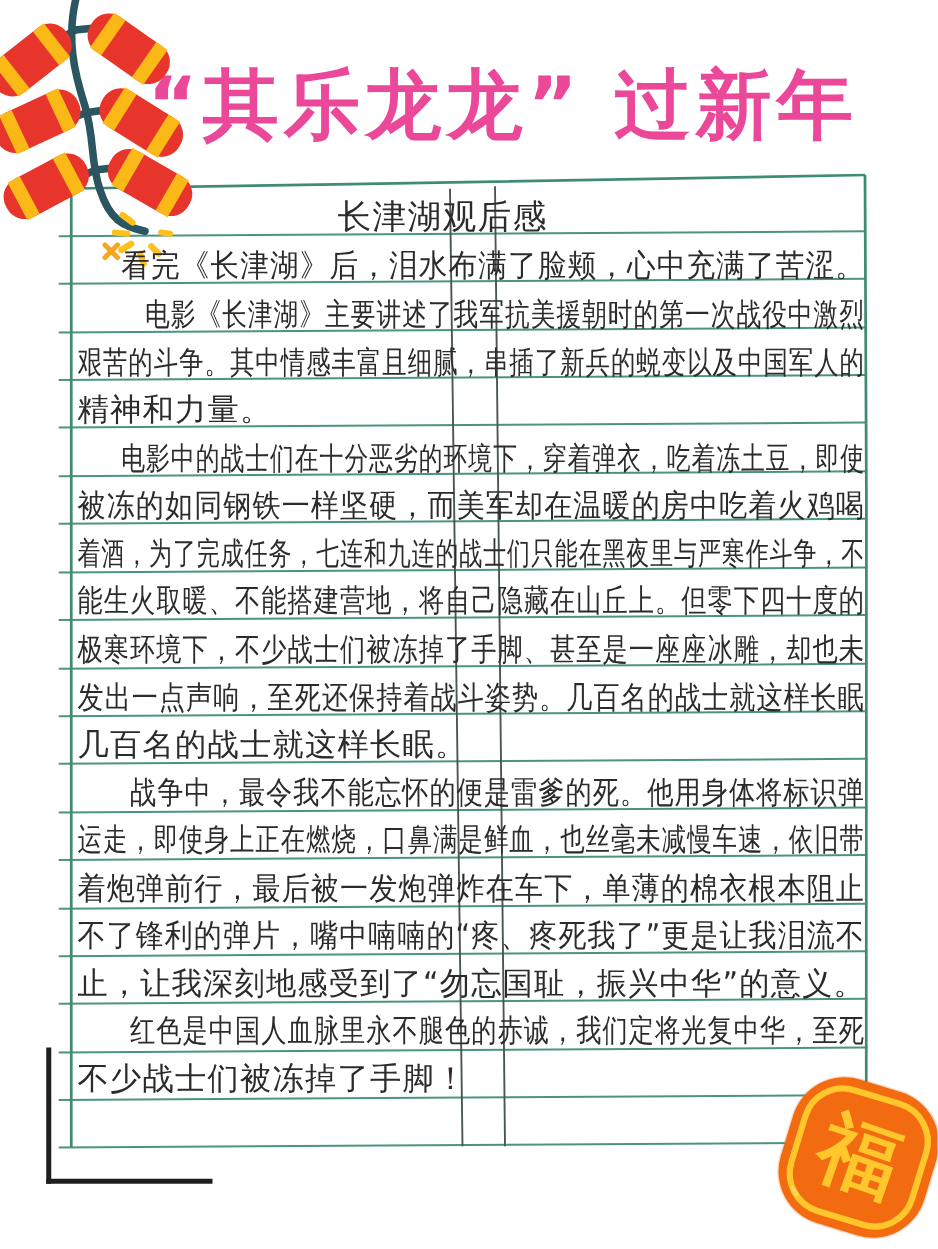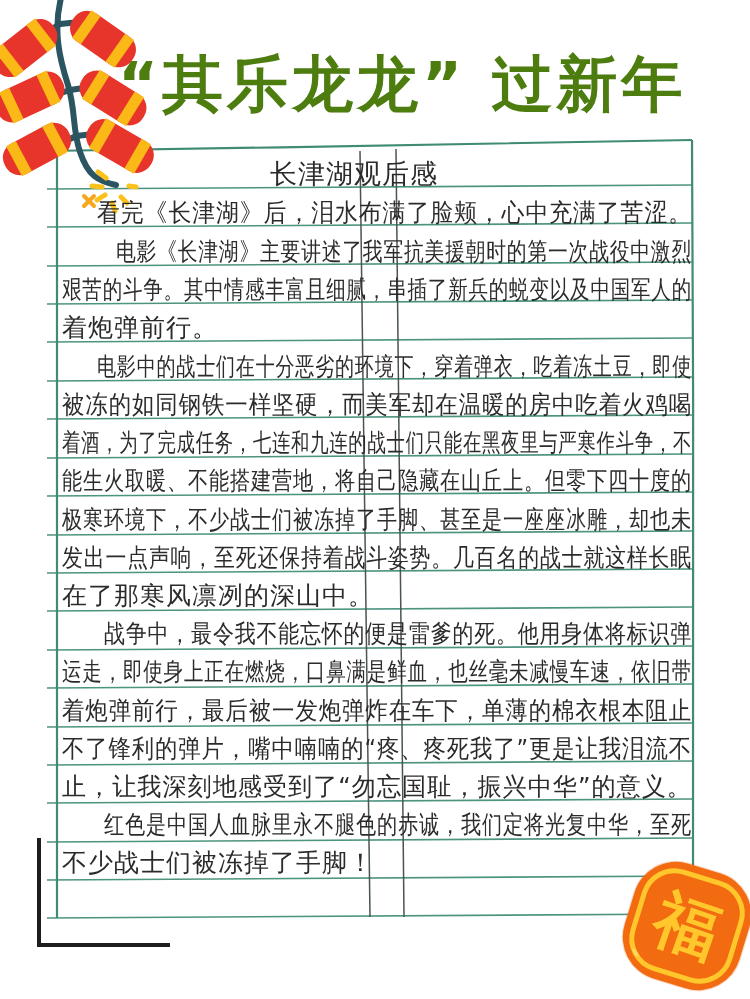--- a/index.html
+++ b/index.html
@@ -4,21 +4,21 @@
 <style>
   html,body{margin:0;padding:0;}
   body{
     width:750px;height:999px;position:relative;overflow:hidden;
     background:#ffffff;
     font-family:"DejaVu Sans","Liberation Sans",sans-serif;
   }
   
   .banner-title{
     position:absolute;left:118px;top:44px;width:592px;
-    font-size:61px;font-weight:900;color:#4d7c0f;
+    font-size:61px;font-weight:900;color:#ec4899;
     letter-spacing:4px;white-space:nowrap;transform-origin:left center;
   }
   
   .layer{position:absolute;left:0;top:0;}
   
   .row{
     position:absolute;white-space:nowrap;overflow:visible;
     font-size:25px;line-height:34px;color:#2b2b2b;
     transform-origin:left center;letter-spacing:1px;
   }
@@ -147,28 +147,28 @@
     <path d="M84,196 L94,206"></path>
     <path d="M94,196 L84,206"></path>
   </g>
 </svg>
 
 <div class="row essay-title-row">长津湖观后感</div>
 
 <div class="row fit ind-a r0" style="transform: scaleX(0.915385);">看完《长津湖》后，泪水布满了脸颊，心中充满了苦涩。</div>
 <div class="row fit ind-b r1" style="transform: scaleX(0.791209);">电影《长津湖》主要讲述了我军抗美援朝时的第一次战役中激烈</div>
 <div class="row fit from-left r2" style="transform: scaleX(0.781638);">艰苦的斗争。其中情感丰富且细腻，串插了新兵的蜕变以及中国军人的</div>
-<div class="row fit from-left r3">着炮弹前行。</div>
+<div class="row fit from-left r3">精神和力量。</div>
 <div class="row fit ind-a r4" style="transform: scaleX(0.762821);">电影中的战士们在十分恶劣的环境下，穿着弹衣，吃着冻土豆，即使</div>
 <div class="row fit from-left r5" style="transform: scaleX(0.897436);">被冻的如同钢铁一样坚硬，而美军却在温暖的房中吃着火鸡喝</div>
 <div class="row fit from-left r6" style="transform: scaleX(0.734266);">着酒，为了完成任务，七连和九连的战士们只能在黑夜里与严寒作斗争，不</div>
 <div class="row fit from-left r7" style="transform: scaleX(0.807692);">能生火取暖、不能搭建营地，将自己隐藏在山丘上。但零下四十度的</div>
 <div class="row fit from-left r8" style="transform: scaleX(0.807692);">极寒环境下，不少战士们被冻掉了手脚、甚至是一座座冰雕，却也未</div>
 <div class="row fit from-left r9" style="transform: scaleX(0.835544);">发出一点声响，至死还保持着战斗姿势。几百名的战士就这样长眠</div>
-<div class="row fit from-left r10">在了那寒风凛冽的深山中。</div>
+<div class="row fit from-left r10">几百名的战士就这样长眠。</div>
 <div class="row fit ind-c r11" style="transform: scaleX(0.837607);">战争中，最令我不能忘怀的便是雷爹的死。他用身体将标识弹</div>
 <div class="row fit from-left r12" style="transform: scaleX(0.781638);">运走，即使身上正在燃烧，口鼻满是鲜血，也丝毫未减慢车速，依旧带</div>
 <div class="row fit from-left r13" style="transform: scaleX(0.897436);">着炮弹前行，最后被一发炮弹炸在车下，单薄的棉衣根本阻止</div>
 <div class="row fit from-left r14" style="transform: scaleX(0.894886);">不了锋利的弹片，嘴中喃喃的“疼、疼死我了”更是让我泪流不</div>
 <div class="row fit from-left r15" style="transform: scaleX(0.966258);">止，让我深刻地感受到了“勿忘国耻，振兴中华”的意义。</div>
 <div class="row fit ind-c r16" style="transform: scaleX(0.807692);">红色是中国人血脉里永不腿色的赤诚，我们定将光复中华，至死</div>
 <div class="row fit from-left r17">不少战士们被冻掉了手脚！</div>
 
 <div>
   <div class="bracket-v"></div>

